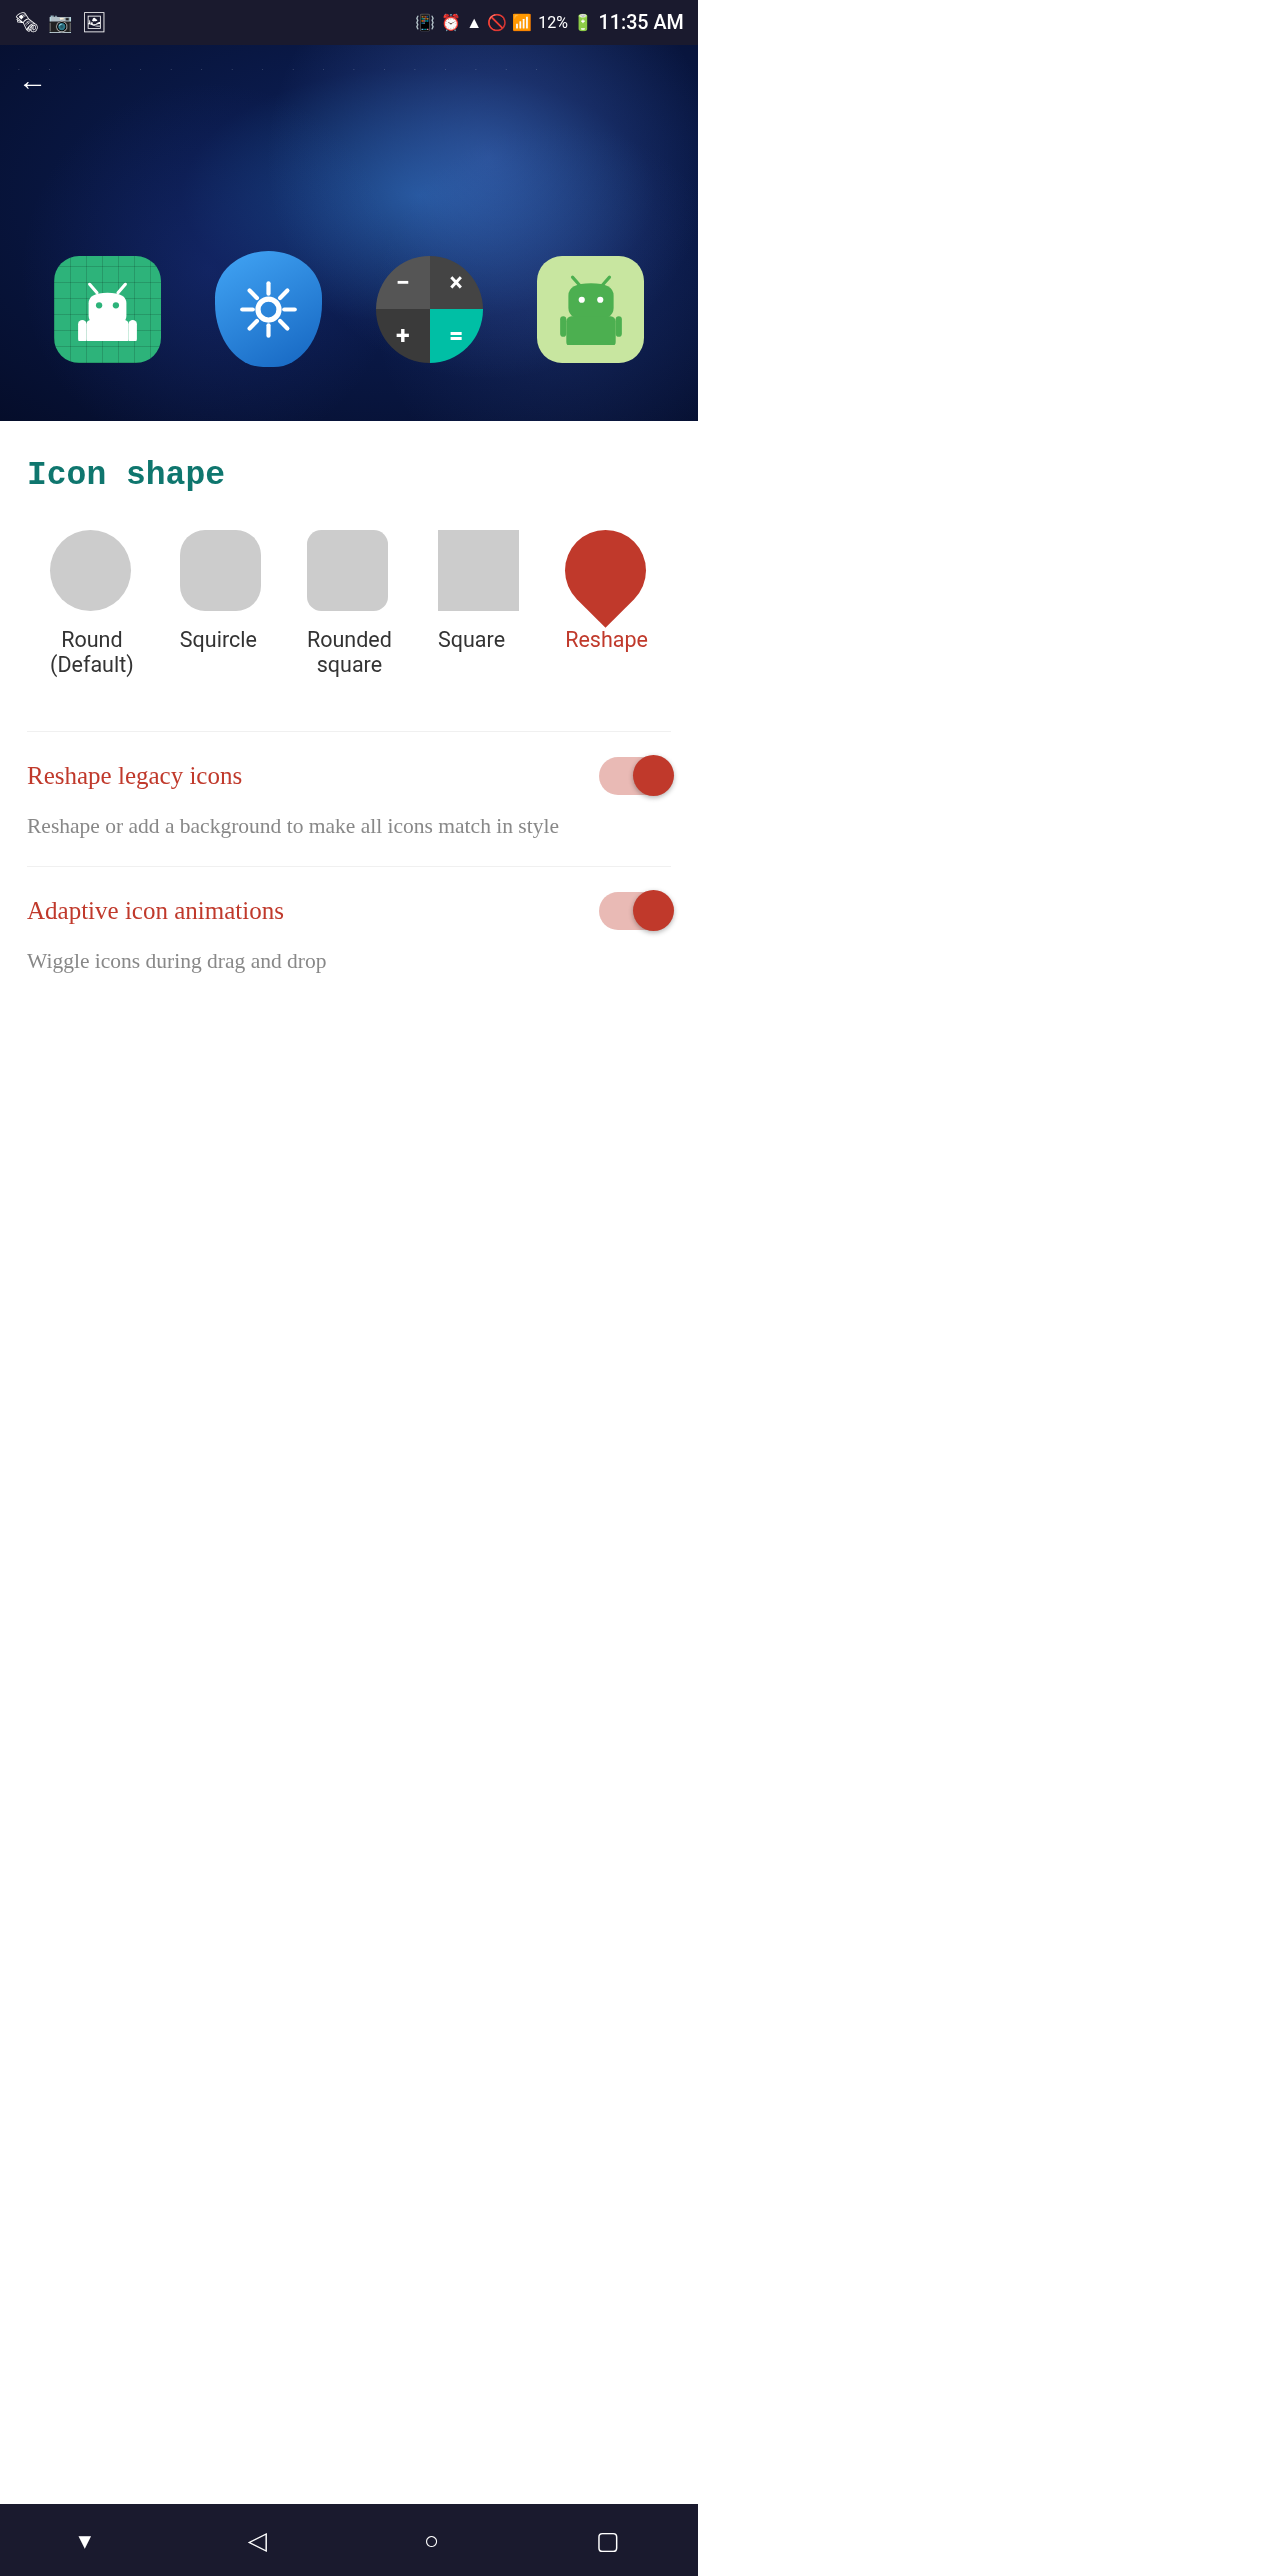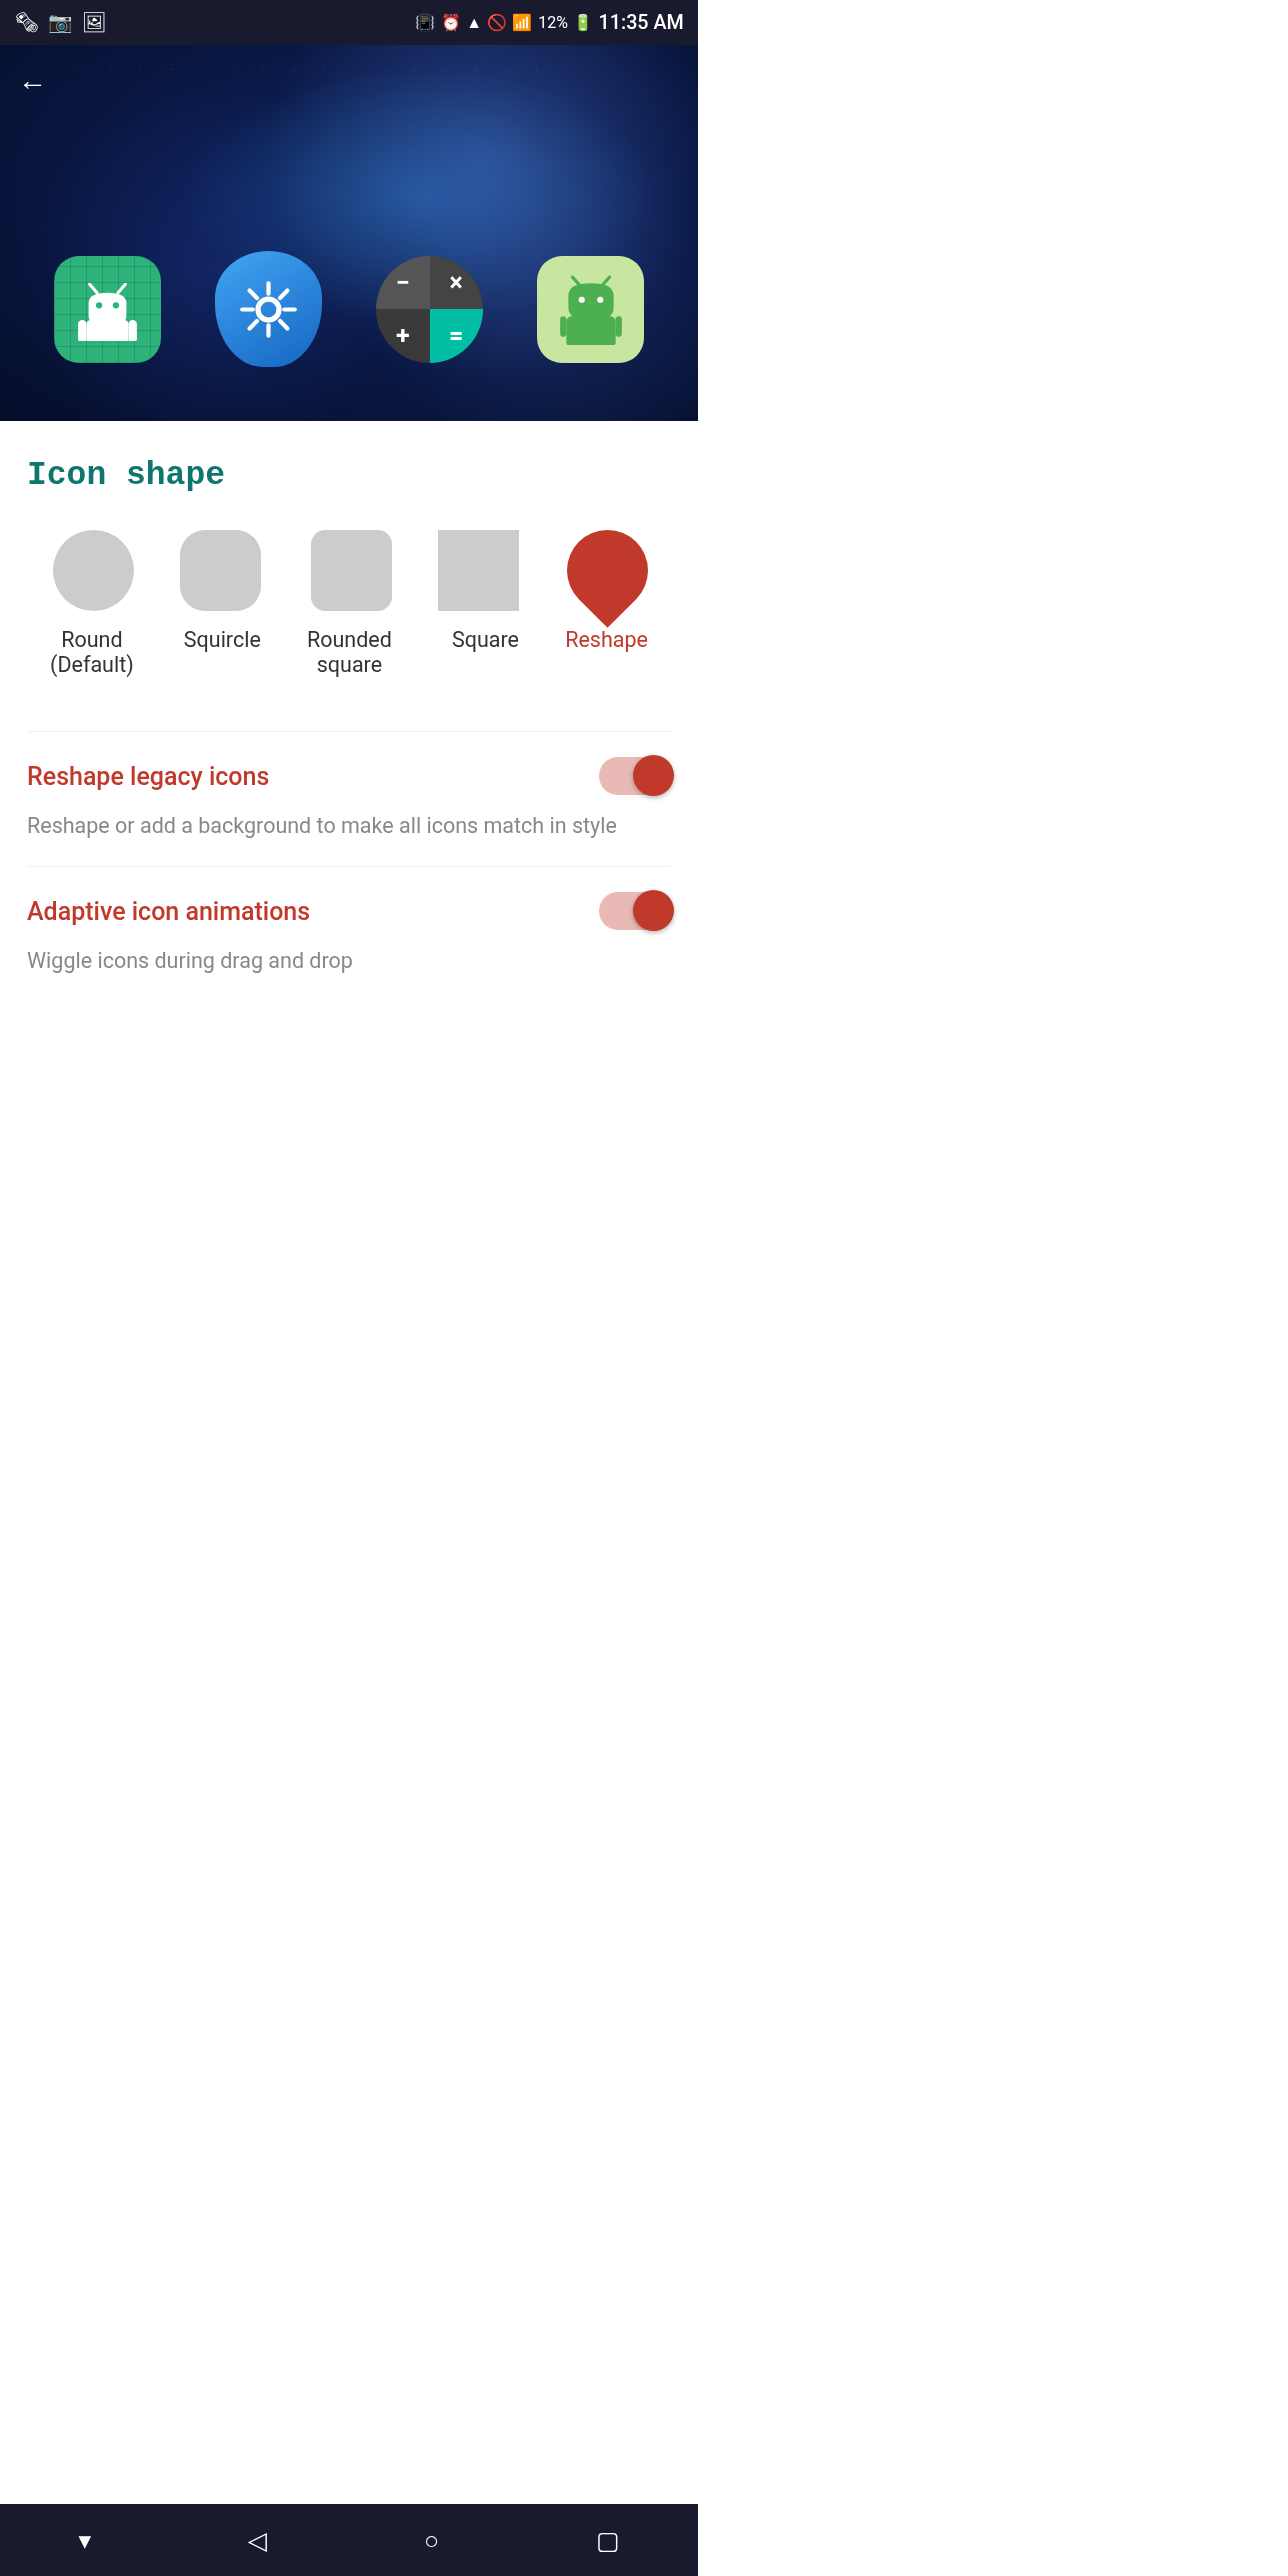--- a/index.html
+++ b/index.html
@@ -168,21 +168,21 @@
     .icon-shapes {
       display: flex;
       justify-content: space-around;
       align-items: flex-start;
       margin-bottom: 54px;
     }
 
     .shape-option {
       display: flex;
       flex-direction: column;
-      align-items: flex-end;
+      align-items: flex-start;
       gap: 16px;
       cursor: pointer;
     }
 
     .shape-preview {
       width: 81px;
       height: 81px;
       background: #ccc;
     }
 
@@ -204,20 +204,21 @@
       text-align: center;
     }
     .shape-label.active {
       color: #c0392b;
     }
 
     
     .toggle-row {
       padding: 25px 0;
       border-top: 0.9px solid #f0f0f0;
+      font-family: Liberation Serif, serif;
     }
 
     .toggle-header {
       display: flex;
       justify-content: space-between;
       align-items: center;
       margin-bottom: 9px;
     }
 
     .toggle-title {

